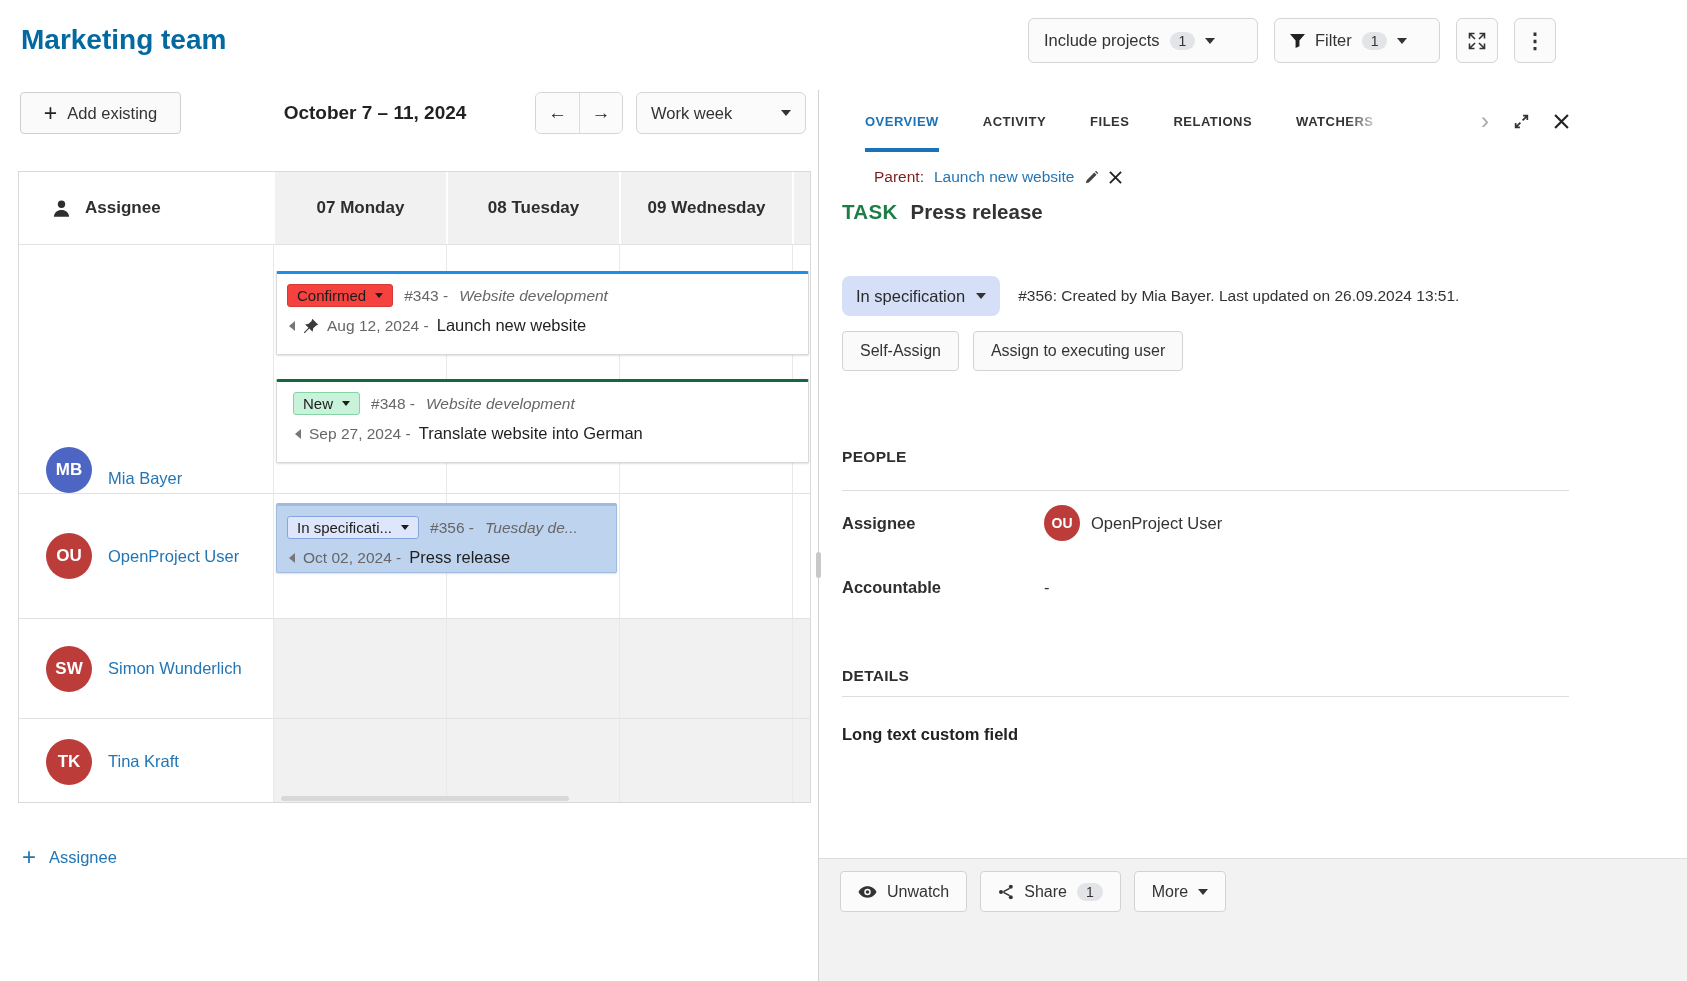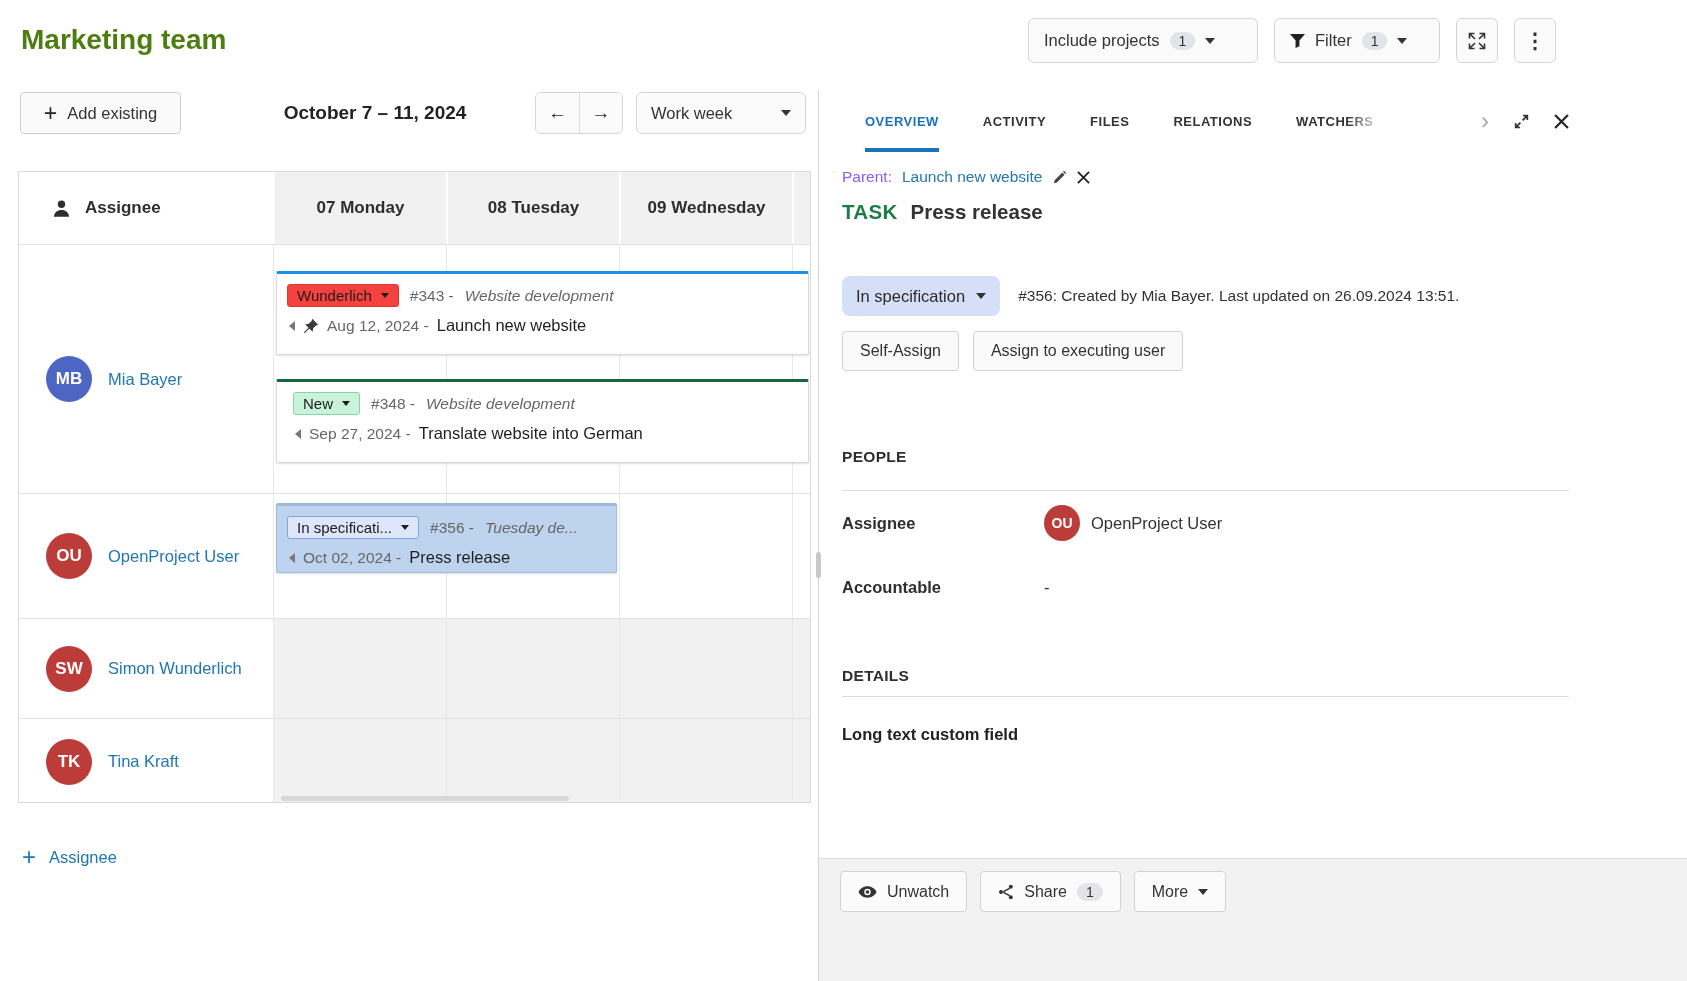--- a/index.html
+++ b/index.html
@@ -1,21 +1,21 @@
 <!DOCTYPE html>
 <html><head>
 <meta charset="utf-8">
 <style>
   *{margin:0;padding:0;box-sizing:border-box;}
   html,body{background:#fff;}
   body{font-family:"Liberation Sans",sans-serif;color:#333;}
   #stage{position:relative;width:1687px;height:981px;background:#fff;overflow:hidden;}
 
   
-  .page-title{position:absolute;left:21px;top:24px;font-size:28px;font-weight:700;color:#4d7c0f;}
+  .page-title{position:absolute;left:21px;top:24px;font-size:28px;font-weight:700;color:#0369a1;}
   .topbtn{position:absolute;top:18px;height:45px;background:#fbfbfb;border:1px solid #d5d5d5;border-radius:6px;
           display:flex;align-items:center;gap:10px;padding:0 15px;font-size:16.5px;color:#333;cursor:pointer;}
   .btn-include{left:1028px;width:230px;}
   .btn-filter{left:1274px;width:166px;}
   .btn-sq{left:1456px;width:42px;justify-content:center;padding:0;}
   .btn-kebab{left:1514px;width:42px;justify-content:center;padding:0;font-size:21px;font-weight:700;color:#333;}
   .pill{background:#e3e4e8;border-radius:10px;padding:1px 9px;font-size:14px;color:#333;}
   .caret{display:inline-block;width:0;height:0;border-left:5px solid transparent;border-right:5px solid transparent;border-top:6px solid #333;}
   .caret.sm{border-left-width:4px;border-right-width:4px;border-top-width:5px;}
 
@@ -34,21 +34,21 @@
   
   .grid{position:absolute;left:18px;top:171px;width:793px;height:632px;border:1px solid #d9d9d9;overflow:hidden;}
   .g-header{position:relative;height:72px;background:#fff;}
   .hcell-assignee{position:absolute;left:0;top:0;bottom:0;width:254px;display:flex;align-items:center;gap:14px;padding-left:33px;
           font-size:17px;font-weight:700;color:#2e2e2e;}
   .hday{position:absolute;top:0;bottom:0;background:#f1f1f1;border-left:2px solid #fff;display:flex;align-items:center;justify-content:center;
           font-size:17px;font-weight:700;color:#2e2e2e;}
   .row{position:relative;border-top:1px solid #e2e2e2;}
   .row-mia{height:249px;} .row-ou{height:125px;} .row-sw{height:100px;} .row-tk{height:86px;}
   .cell-assignee{position:absolute;left:0;top:0;bottom:0;width:254px;display:flex;align-items:center;gap:16px;padding-left:27px;}
-  .row-mia .cell-assignee{align-items:center;padding-top:20px;}
+  .row-mia .cell-assignee{align-items:flex-end;padding-top:20px;}
   .dcell{position:absolute;top:0;bottom:0;border-left:1px solid #e9e9e9;}
   .c-mon{left:254px;width:173px;} .c-tue{left:427px;width:173px;} .c-wed{left:600px;width:173px;} .c-thu{left:773px;width:18px;}
   .row-gray .dcell{background:#f1f1f1;}
   .avatar{width:46px;height:46px;border-radius:50%;color:#fff;font-size:17px;font-weight:700;display:flex;align-items:center;justify-content:center;flex:0 0 auto;}
   .user-link{color:#2276b5;font-size:16.5px;line-height:1.75;max-width:140px;cursor:pointer;}
   .hscroll{position:absolute;left:262px;top:624px;width:288px;height:5px;border-radius:3px;background:#d8d8d8;cursor:pointer;}
 
   
   .card{position:absolute;background:#fff;border:1px solid #d9d9d9;border-top:3px solid #1e8fe9;border-radius:2px;
         box-shadow:0 1px 2px rgba(0,0,0,.13);padding:10px 12px 8px 10px;cursor:pointer;}
@@ -77,21 +77,21 @@
   .tabbar{display:flex;align-items:stretch;height:62px;padding:0 118px 0 46px;}
   .tab{position:relative;display:flex;align-items:center;margin-right:44px;font-size:13px;font-weight:700;letter-spacing:.5px;color:#333;cursor:pointer;}
   .tab.active{color:#1a73b8;}
   .tab.active::after{content:"";position:absolute;left:0;right:0;bottom:0;height:4px;background:#1a73b8;}
   .tab-fade{-webkit-mask-image:linear-gradient(90deg,#000 65%,rgba(0,0,0,.25));mask-image:linear-gradient(90deg,#000 65%,rgba(0,0,0,.25));}
   .tab-spacer{flex:1;}
   .tab-ico{display:flex;align-items:center;margin-left:24px;cursor:pointer;}
   .tab-chevron{font-size:24px;color:#a9a9a9;line-height:1;}
   .pbody{padding:0 118px 0 23px;}
   .parent-row{margin-top:16px;display:flex;align-items:center;gap:10px;font-size:15.5px;}
-  .parent-lbl{color:#8b5cf6;}
+  .parent-lbl{color:#7f1d1d;margin-left:32px;}
   .parent-link{color:#2276b5;cursor:pointer;}
   .title-row{margin-top:14px;display:flex;align-items:baseline;gap:13px;}
   .type-lbl{color:#1d7d45;font-weight:700;font-size:20.5px;letter-spacing:.3px;}
   .wp-title{color:#333;font-weight:700;font-size:20.5px;cursor:text;}
   .status-row{margin-top:52px;display:flex;align-items:center;gap:18px;}
   .status-pill{display:inline-flex;align-items:center;gap:11px;height:40px;padding:0 14px;background:#d5dff7;border-radius:8px;
         font-size:16.5px;color:#2b2b2b;cursor:pointer;}
   .meta{font-size:15.5px;color:#333;}
   .actions-row{margin-top:15px;display:flex;gap:14px;}
   .gbtn{display:inline-flex;align-items:center;gap:10px;height:40px;padding:0 17px;background:#fafafa;border:1px solid #d3d3d3;
@@ -234,21 +234,21 @@
       <div class="dcell c-thu"></div>
       <div class="cell-assignee">
         <div class="avatar" style="background: rgb(188, 60, 58);">TK</div>
         <div class="user-link">Tina Kraft</div>
       </div>
     </div>
 
     <div class="card card1">
       <div class="cline1">
         <span class="badge badge-confirmed">
-          <span>Wunderlich</span>
+          <span>Confirmed</span>
           <span class="caret sm"></span>
         </span>
         <span class="ref">#343 -</span>
         <span class="proj">Website development</span>
       </div>
       <div class="cline2">
         <span class="chev-l"></span>
         <span class="ico">
           <svg width="16" height="16" viewBox="0 0 16 16" fill="#3a3a3a">
               <path d="M9.2 0.8 15.2 6.8 13.1 7.4 10.2 10.3 9.6 13.8 6.3 10.5 1.6 15.2 0.8 14.4 5.5 9.7 2.2 6.4 5.7 5.8 8.6 2.9z"></path>

